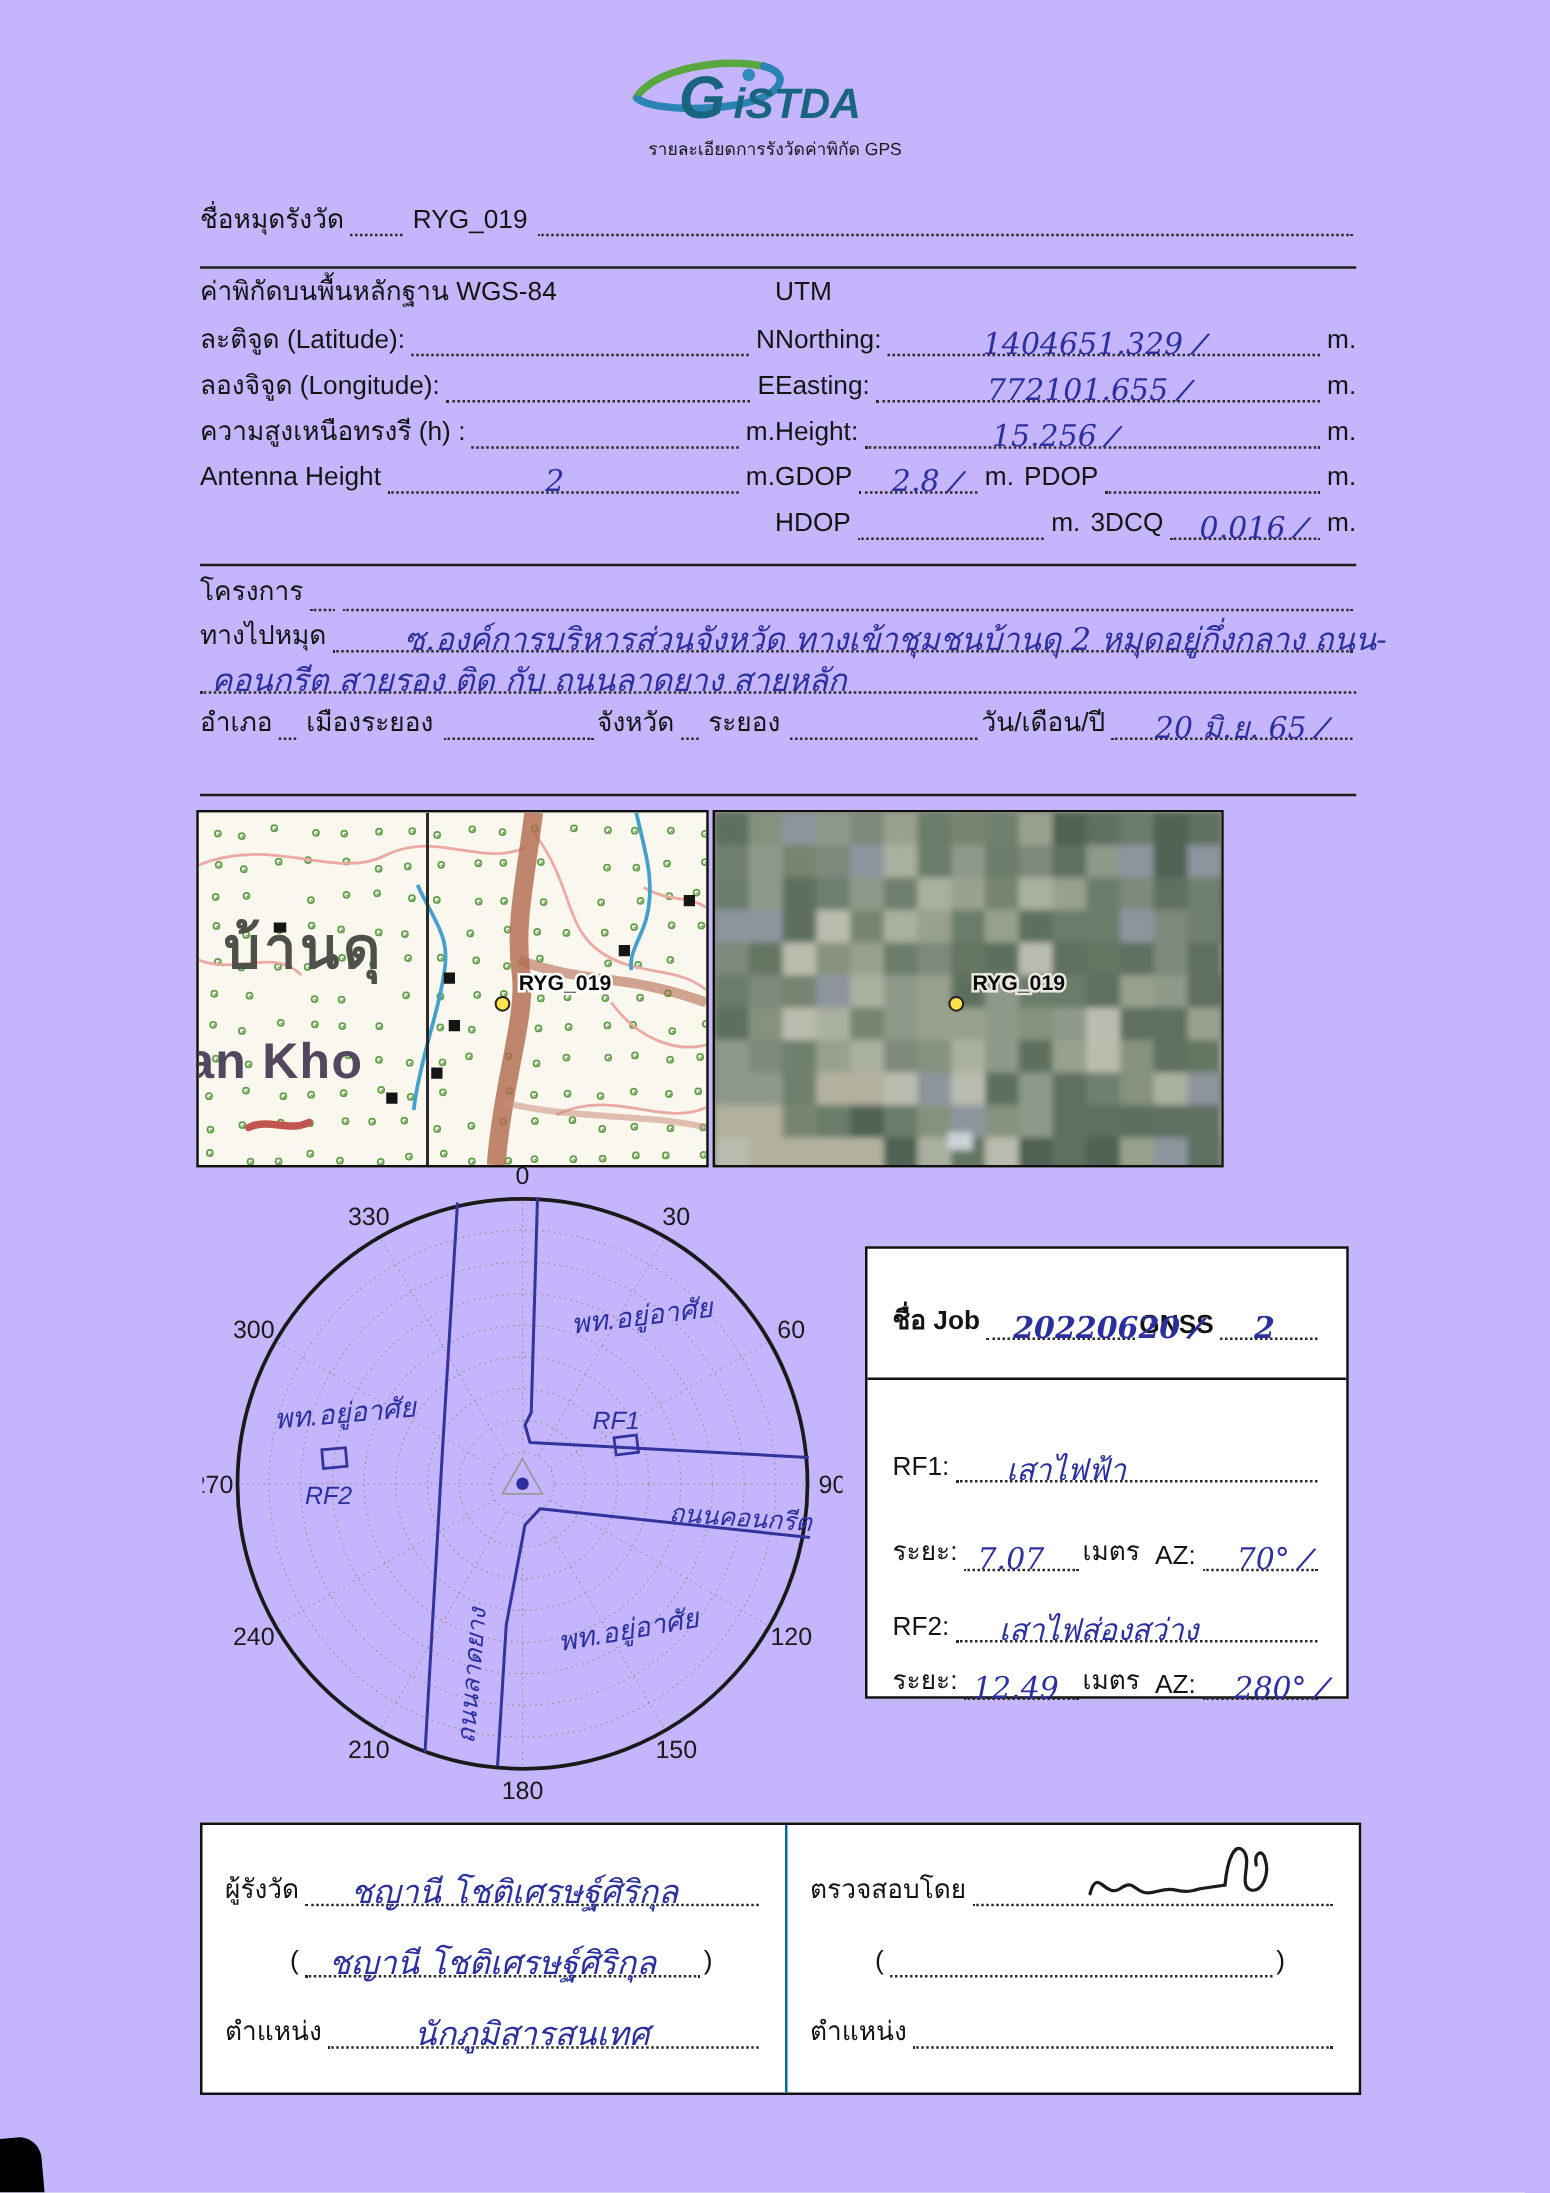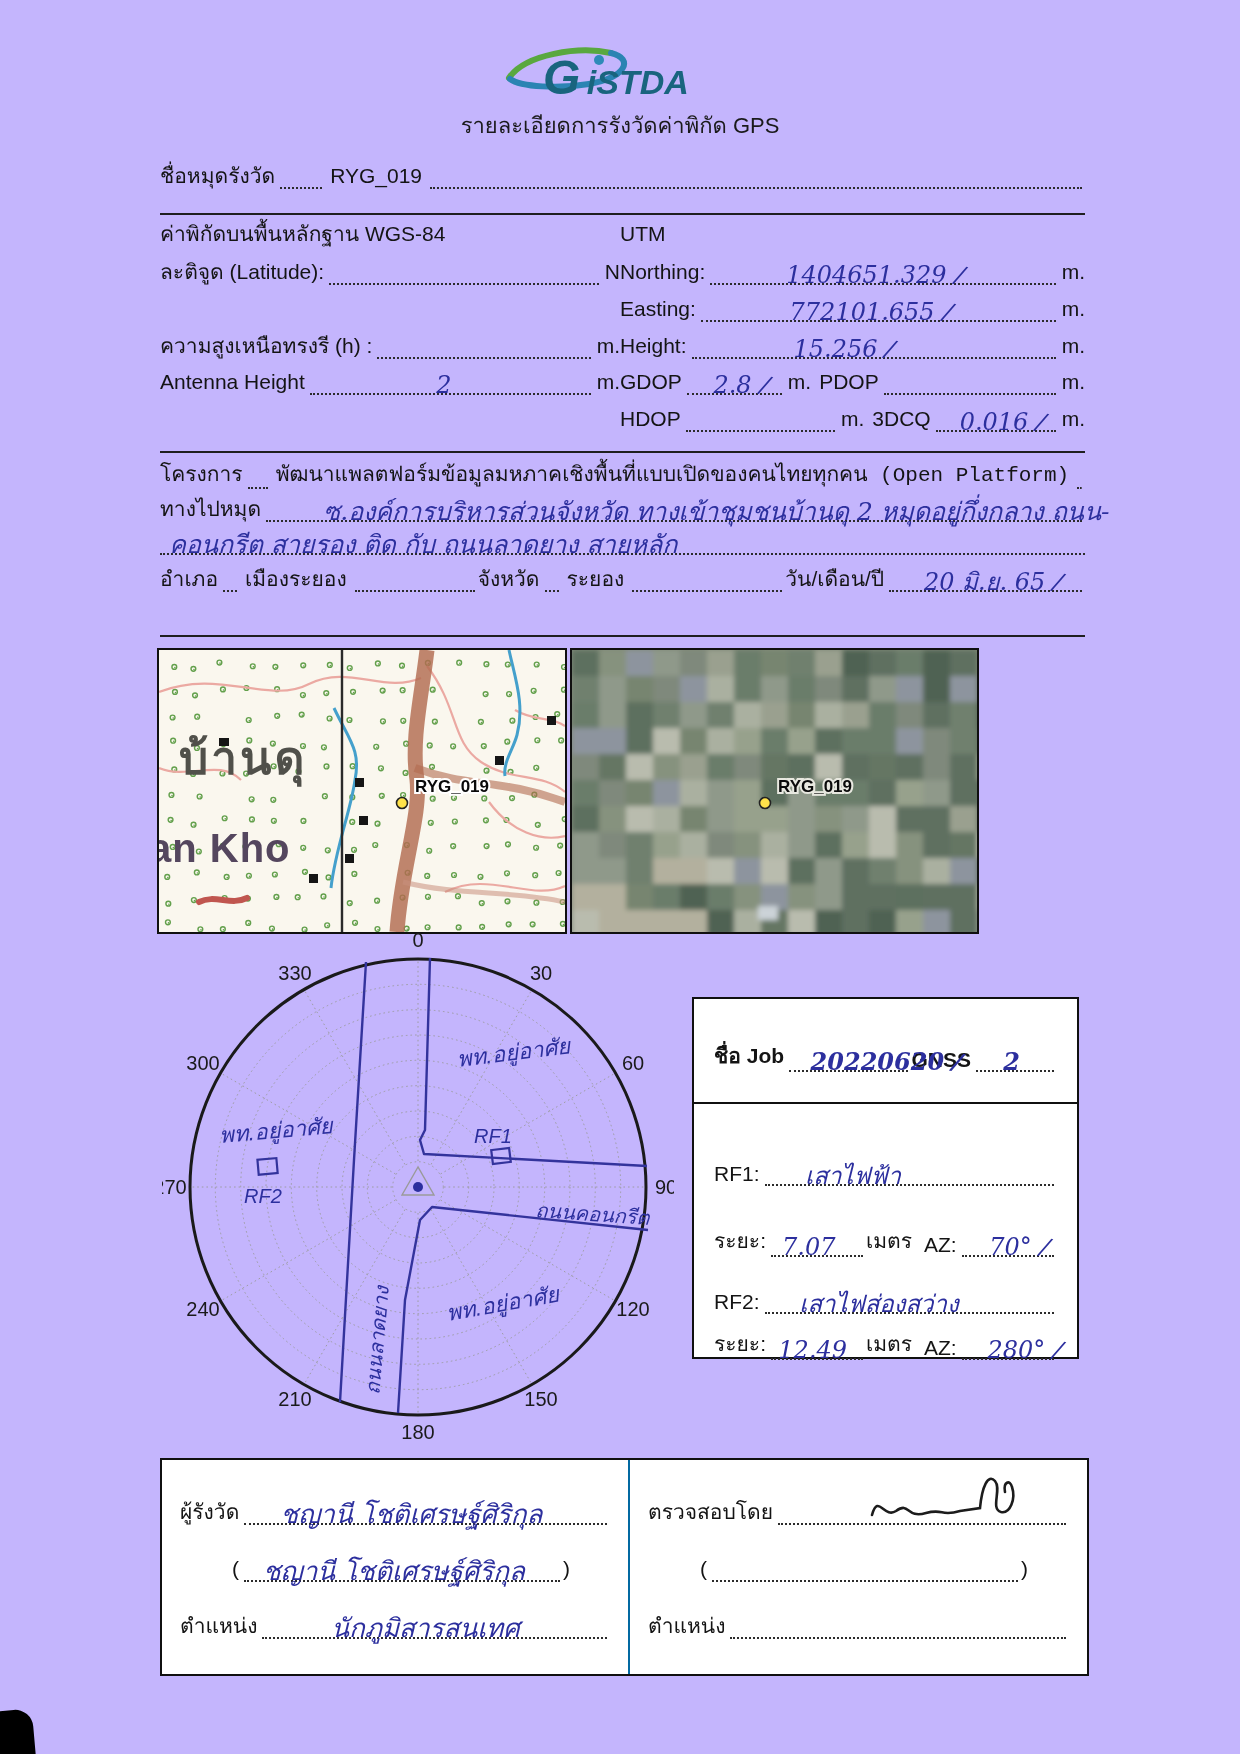--- a/index.html
+++ b/index.html
@@ -8,21 +8,21 @@
   .row{position:absolute;display:flex;align-items:center;font-size:21px;line-height:1.15;white-space:nowrap;}
   .lbl{padding-right:2px;}
   .sfx{padding-left:3px;}
   .typed{padding:0 5px;}
   .dots{border-bottom:2.2px dotted #2b2b2b;flex:1;height:1.2em;position:relative;margin:0 3px;}
   .dots.w{flex:none;}
   .hw{position:absolute;bottom:-4px;font-family:"DejaVu Serif",serif;font-style:italic;
       color:#2c2f9e;font-size:24px;white-space:nowrap;line-height:1;}
   .hw .tick{display:inline-block;transform:rotate(14deg);margin-left:9px;}
   .rule{position:absolute;border-top:2.5px solid #1f1f1f;height:0;}
-  .subtitle{position:absolute;left:0;right:0;top:108px;text-align:center;font-size:22px;color:#1a1a1a;}
+  .subtitle{position:absolute;left:0;right:0;top:108px;text-align:center;font-size:14px;color:#1a1a1a;}
   .logo-wrap{position:absolute;left:0;right:0;top:42px;text-align:center;}
   .mapbox{position:absolute;border:2.5px solid #101010;overflow:hidden;background:#fff;}
   .jobbox{position:absolute;border:2.5px solid #101010;background:#fff;}
   .jb-div{position:absolute;left:0;right:0;border-top:2.5px solid #101010;}
   .jrow{position:absolute;display:flex;align-items:flex-end;font-size:21px;white-space:nowrap;}
   .sigtable{position:absolute;border:2px solid #101010;display:flex;background:#fff;}
   .sigcell{position:relative;}
   .sig-divider{border-left:2px solid #0369a1;}
   .corner-mark{position:absolute;left:-6px;bottom:-8px;width:40px;height:52px;background:#000;
                border-radius:0 18px 2px 0;transform:rotate(-5deg);}
@@ -56,20 +56,25 @@
   <div class="rule" style="top:213px;left:160px;width:925px;"></div>
 
   <div class="row" style="top:222px;left:160px;width:460px;">
     <span>ค่าพิกัดบนพื้นหลักฐาน WGS-84</span>
   </div>
   <div class="row" style="top:258px;left:160px;width:460px;">
     <span class="lbl">ละติจูด (Latitude):</span>
     <span class="dots"></span>
     <span class="sfx">N</span>
   </div>
+  <div class="row" style="top:295px;left:160px;width:460px;">
+    <span class="lbl">ลองจิจูด (Longitude):</span>
+    <span class="dots"></span>
+    <span class="sfx">E</span>
+  </div>
   <div class="row" style="top:332px;left:160px;width:460px;">
     <span class="lbl">ความสูงเหนือทรงรี (h) :</span>
     <span class="dots"></span>
     <span class="sfx">m.</span>
   </div>
   <div class="row" style="top:368px;left:160px;width:460px;">
     <span class="lbl">Antenna Height</span>
     <span class="dots">
       <span class="hw" style="left:45%;">2</span>
     </span>
@@ -118,21 +123,20 @@
     <span class="dots w" style="width:120px;">
       <span class="hw" style="left:20%;"><span>0.016</span><span class="tick">∕</span></span>
     </span>
     <span class="sfx">m.</span>
   </div>
   <div class="rule" style="top:451px;left:160px;width:925px;"></div>
 
   <div class="row" style="top:462px;left:160px;width:925px;font-family:Liberation Mono, monospace;">
     <span class="lbl">โครงการ</span>
     <span class="dots w" style="width:20px;"></span>
-    <span class="typed">พัฒนาแพลตฟอร์มข้อมูลมหภาคเชิงพื้นที่แบบเปิดของคนไทยทุกคน (Open Platform)</span>
     <span class="dots"></span>
   </div>
   <div class="row" style="top:495px;left:160px;width:925px;">
     <span class="lbl">ทางไปหมุด</span>
     <span class="dots">
       <span class="hw" style="left:7%;font-size:25px;">ซ.องค์การบริหารส่วนจังหวัด ทางเข้าชุมชนบ้านดุ 2 หมุดอยู่กึ่งกลาง ถนน-</span>
     </span>
   </div>
   <div class="row" style="top:528px;left:160px;width:925px;">
     <span class="dots" style="margin:0;">

